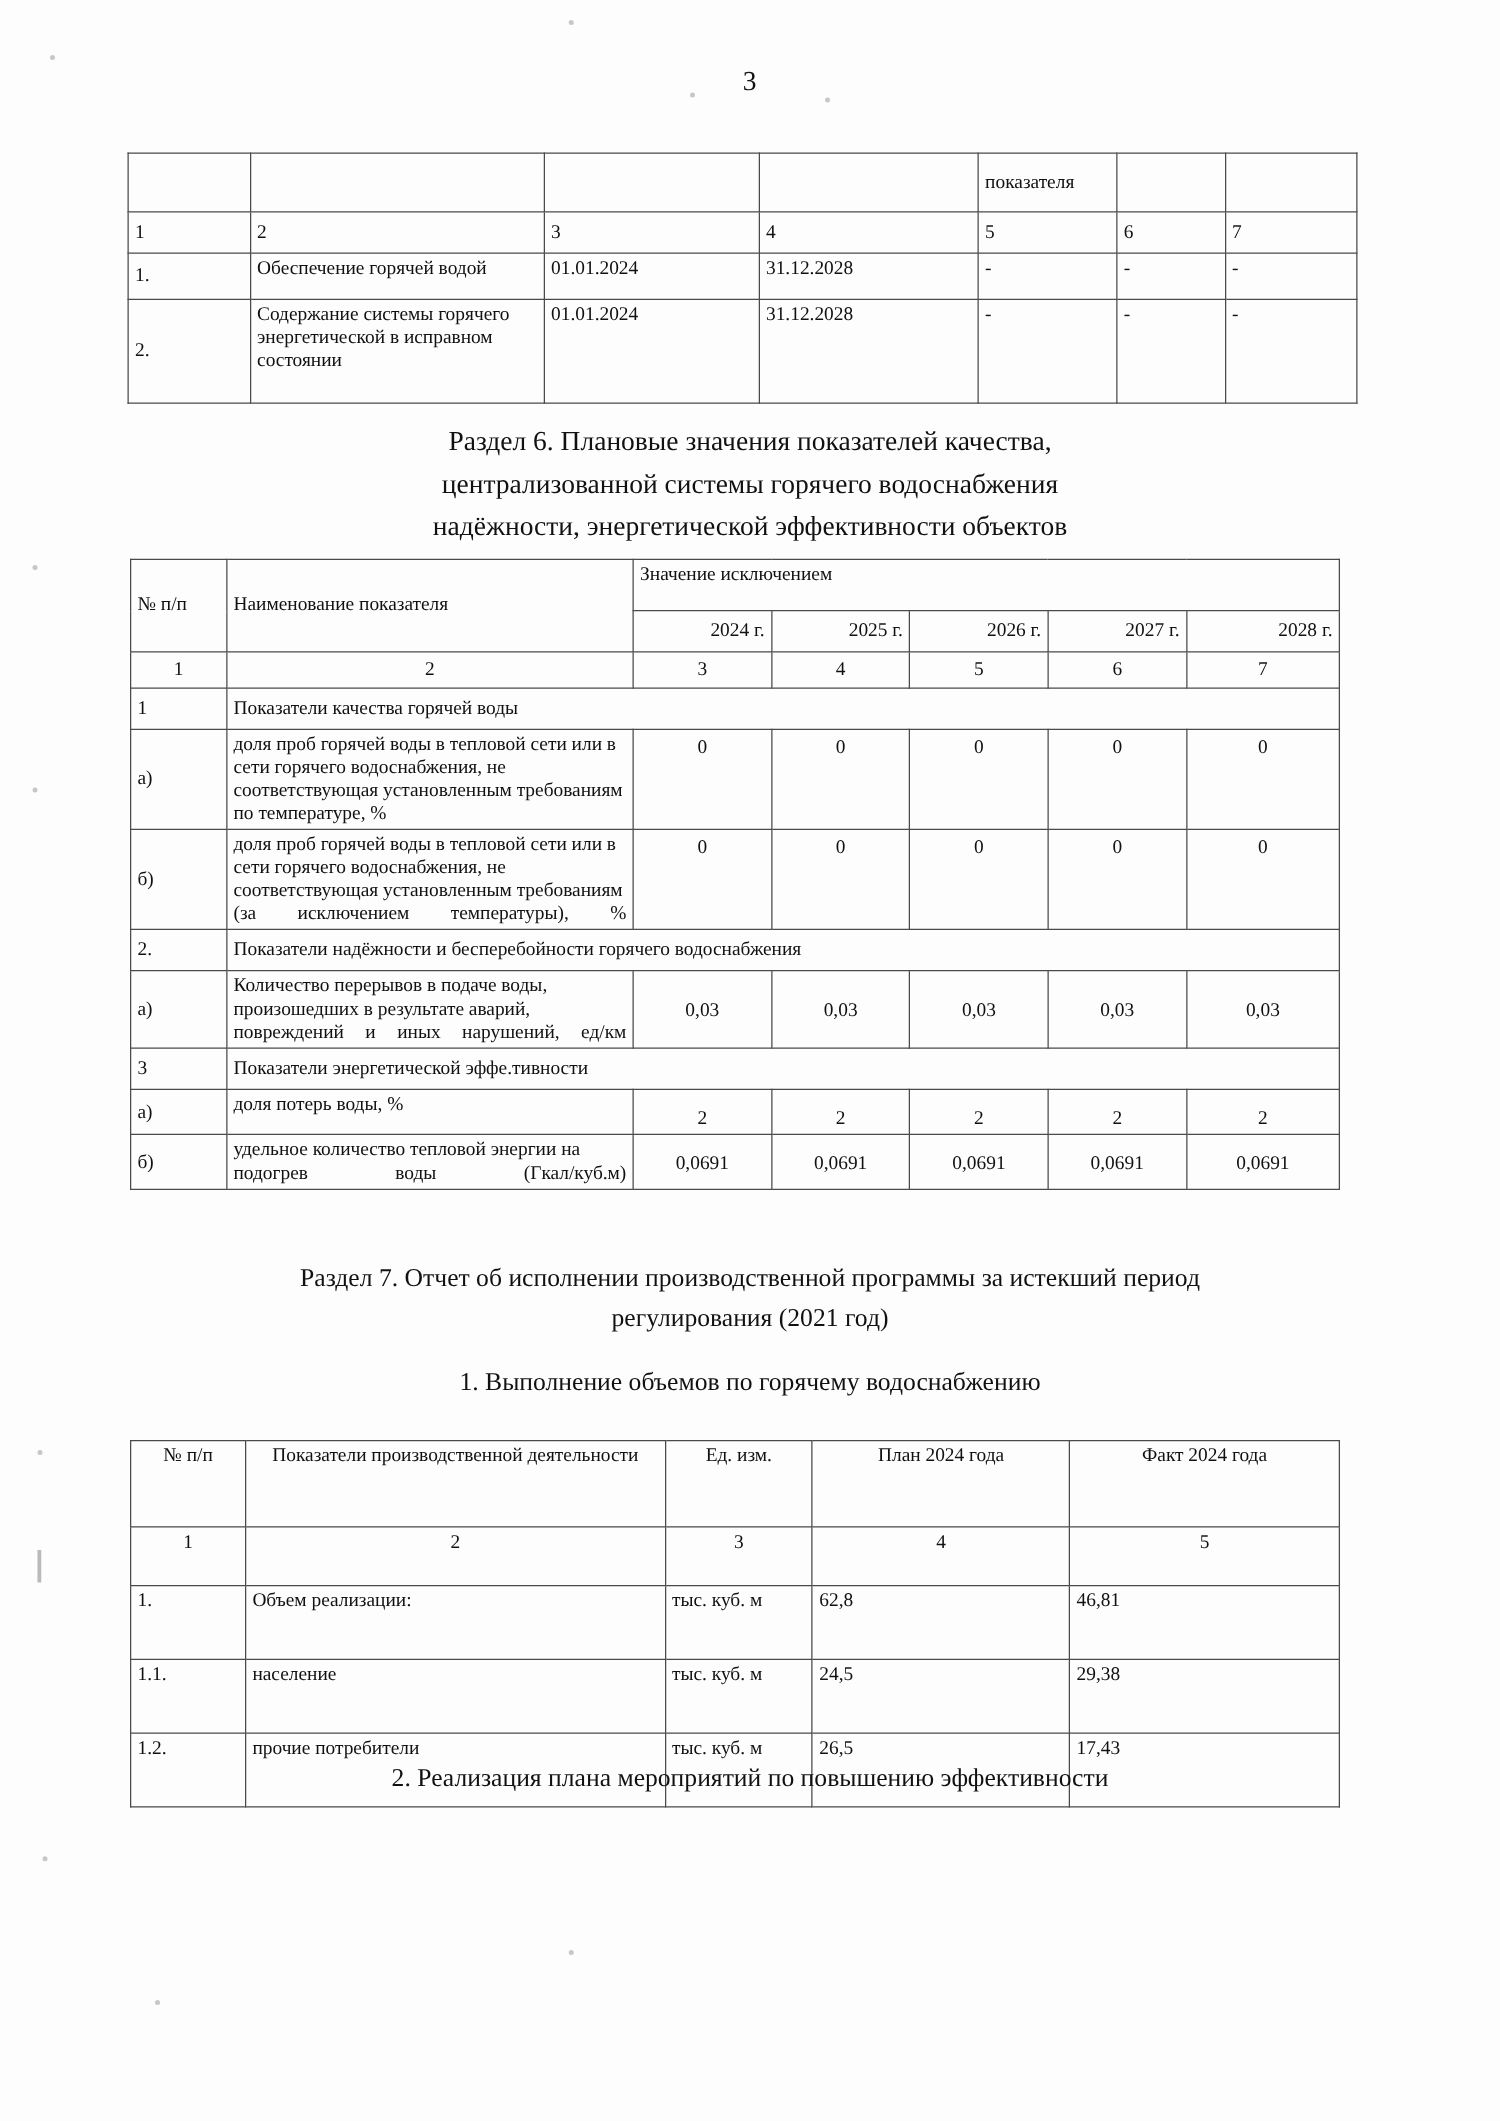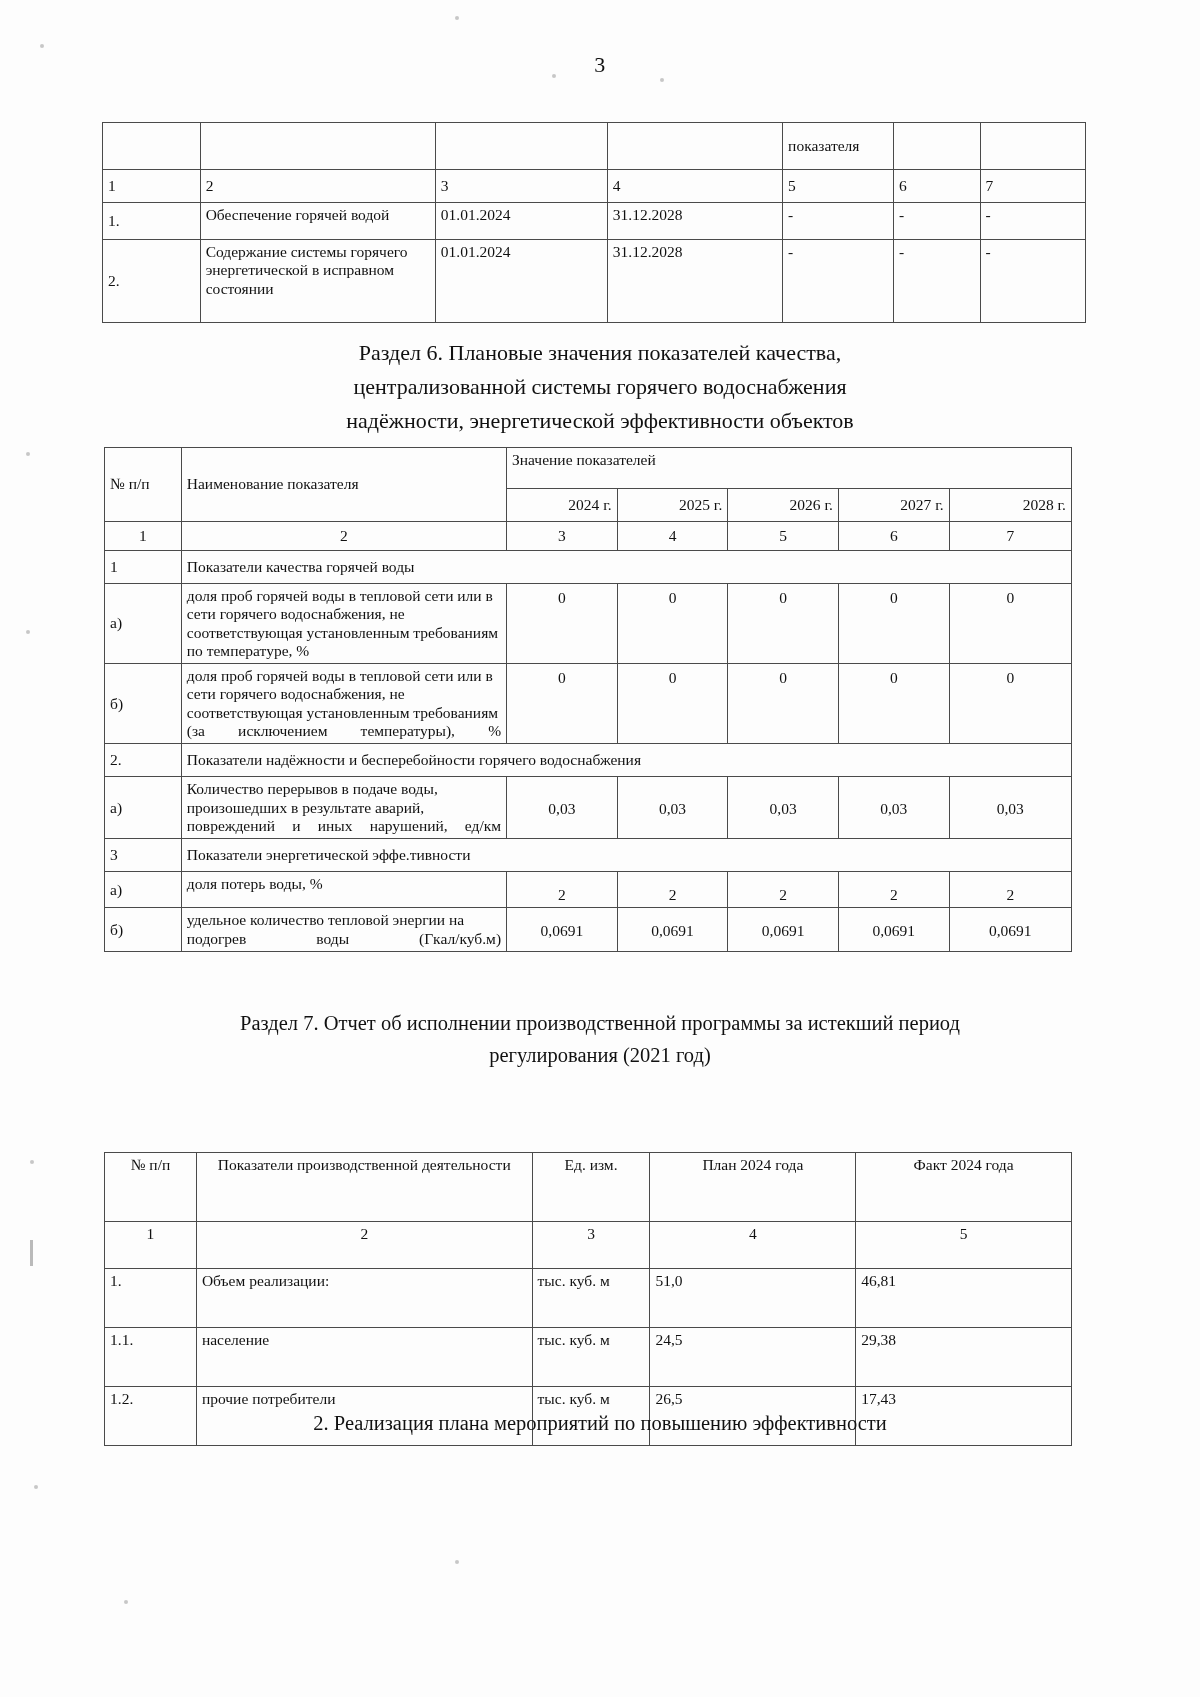--- a/index.html
+++ b/index.html
@@ -234,21 +234,21 @@
         <col class="c-yr">
         <col class="c-yr">
         <col class="c-yr">
         <col class="c-yr">
         <col class="c-yr-last">
       </colgroup>
       <tbody>
           <tr class="hdr">
         <td rowspan="2" class="ctr mid">№ п/п</td>
         <td rowspan="2" class="ctr mid">Наименование показателя</td>
-        <td colspan="5" style="vertical-align:top;">Значение показателей</td>
+        <td colspan="5" style="vertical-align:top;">Значение исключением</td>
       </tr>
       <tr class="yearrow">
         <td>2024 г.</td>
         <td>2025 г.</td>
         <td>2026 г.</td>
         <td>2027 г.</td>
         <td>2028 г.</td>
       </tr>
       <tr class="numrow">
         <td>1</td>
@@ -326,20 +326,21 @@
       </tr>
     </tbody>
       </table>
   </div>
 
   <div class="heading heading-7">
     <div>Раздел 7. Отчет об исполнении производственной программы за истекший период</div>
     <div>регулирования (2021 год)</div>
   </div>
 
+  <div class="subheading-1">1.   Выполнение объемов по горячему водоснабжению</div>
 
   <div class="tbl-s7-wrap">
     <table class="doc tbl-s7">
       <colgroup>
         <col class="s7-c1">
         <col class="s7-c2">
         <col class="s7-c3">
         <col class="s7-c4">
         <col class="s7-c5">
       </colgroup>
@@ -355,21 +356,21 @@
         <td>1</td>
         <td>2</td>
         <td>3</td>
         <td>4</td>
         <td>5</td>
       </tr>
       <tr class="datarow">
         <td class="ctr">1.</td>
         <td>Объем реализации:</td>
         <td class="ctr">тыс. куб. м</td>
-        <td class="ctr">51,0</td>
+        <td class="ctr">62,8</td>
         <td class="ctr">46,81</td>
       </tr>
       <tr class="datarow">
         <td class="ctr">1.1.</td>
         <td>население</td>
         <td class="ctr">тыс. куб. м</td>
         <td class="ctr">24,5</td>
         <td class="ctr">29,38</td>
       </tr>
       <tr class="datarow">

